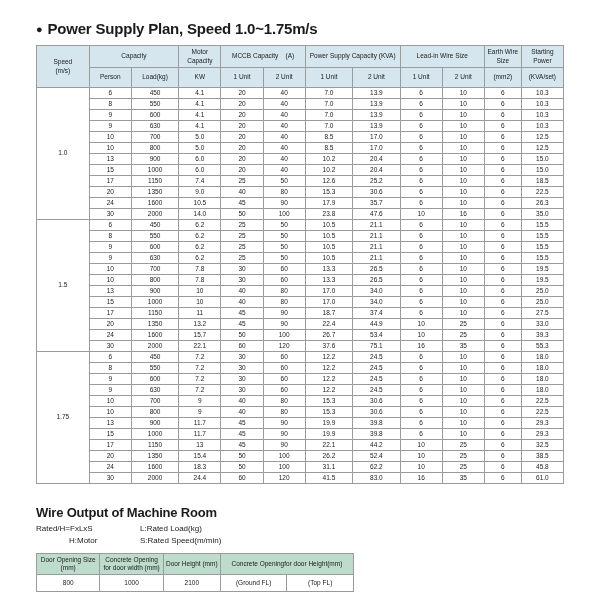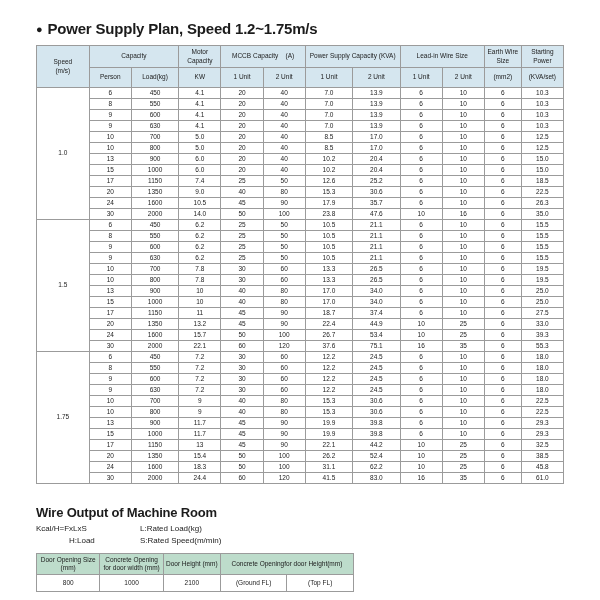--- a/index.html
+++ b/index.html
@@ -64,21 +64,21 @@
   }
   .door-table th { background: var(--header-green); font-weight: 400; }
   .door-table td { height: 12px; background: #ffffff; }
 </style>
 </head>
 <body style="--header-blue: #d5e6ef; --header-green: #bddccb; --border-gray: #9b9b9b;">
 
 <div class="page">
 
   <div class="doc-title">
-    <span class="bullet">●</span><span>Power Supply Plan, Speed 1.2~1.75m/s</span>
+    <span class="bullet">●</span><span>Power Supply Plan, Speed 1.0~1.75m/s</span>
   </div>
 
   <table class="power-table">
     <colgroup>
       <col style="width:10%">
         <col style="width:8%">
         <col style="width:9%">
         <col style="width:8%">
       <col style="width:8%">
         <col style="width:8%">
@@ -589,24 +589,24 @@
           <td>6</td>
           <td>61.0</td>
         </tr>
       </tbody>
   </table>
 
   <div class="heat-title">Wire Output of Machine Room</div>
 
   <div class="formulas">
     <div class="formula-row">
-      <span class="f-left">Kcal/H=FxLxS</span><span>L:Rated Load(kg)</span>
+      <span class="f-left">Rated/H=FxLxS</span><span>L:Rated Load(kg)</span>
     </div>
     <div class="formula-row">
-      <span class="f-left indent">H:Load</span><span>S:Rated Speed(m/min)</span>
+      <span class="f-left indent">H:Motor</span><span>S:Rated Speed(m/min)</span>
     </div>
   </div>
 
   <table class="door-table">
     <colgroup>
       <col style="width:20%">
         <col style="width:20%">
         <col style="width:18%">
         <col style="width:21%">
         <col style="width:21%">

